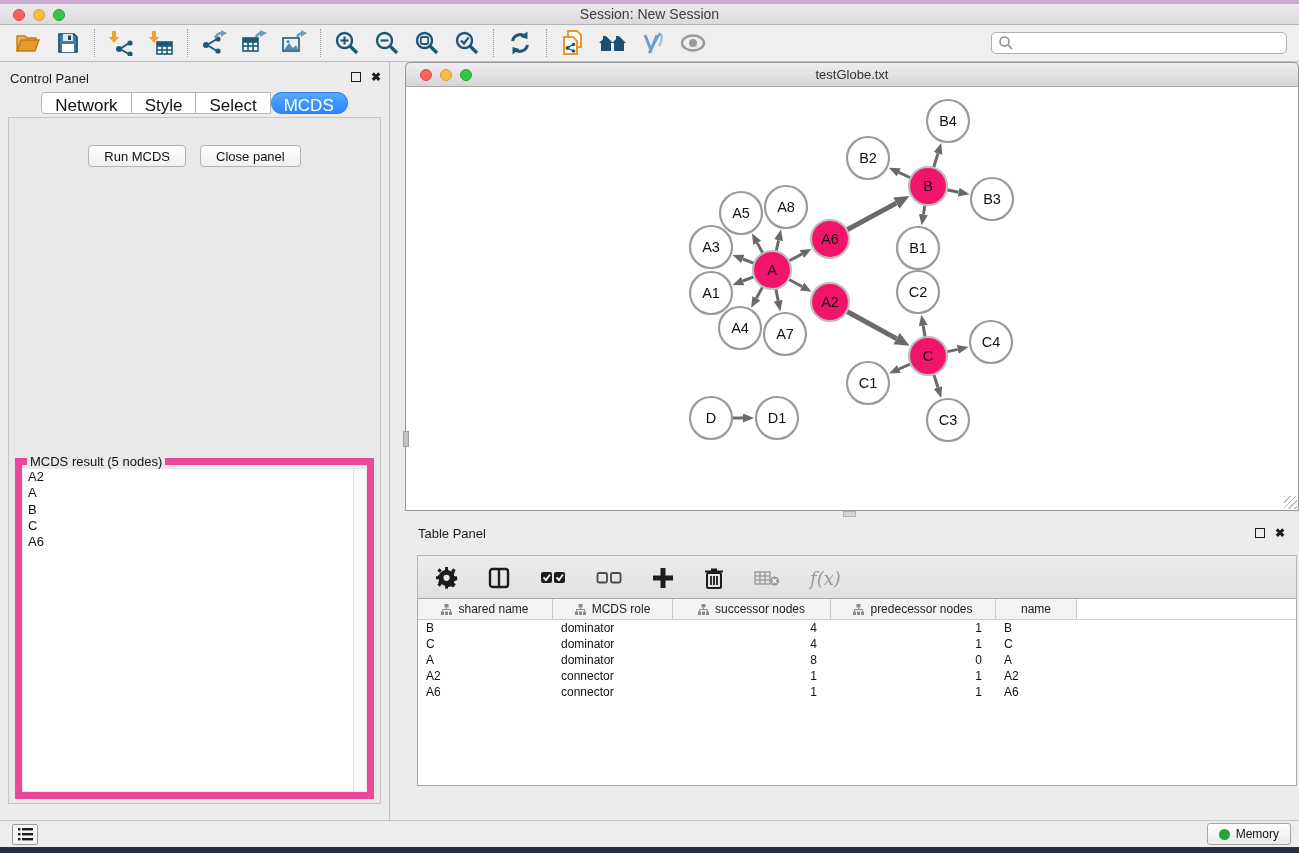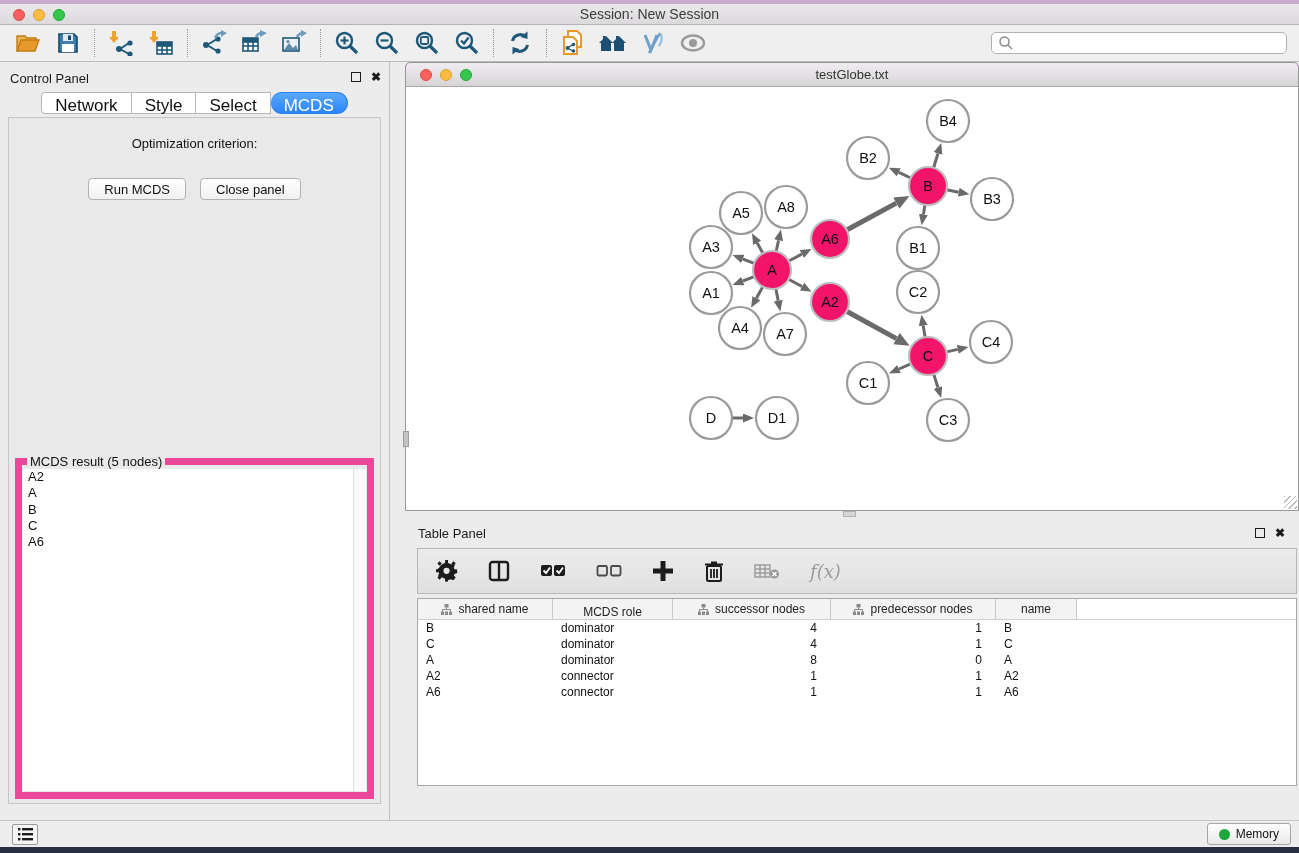--- a/index.html
+++ b/index.html
@@ -82,21 +82,21 @@
     background:repeating-linear-gradient(135deg,#b9b9b9 0 1px,transparent 1px 4px); }
   #left-grip { position:absolute; left:-3px; top:368px; width:6px; height:16px;
     background:#c3c3c3; border:1px solid #9d9d9d; }
   #h-splitter-grip { position:absolute; left:843px; top:511px; width:13px; height:6px;
     background:#d6d6d6; border:1px solid #b3b3b3; }
 
   
   #table-panel { position:absolute; left:405px; top:520px; width:894px; height:300px; background:#ececec; }
   #table-panel .panel-head .ptitle { left:13px; top:6px; }
   #table-panel .win-icons { right:14px; top:8px; }
-  #table-toolbar { position:absolute; left:12px; right:2px; top:28px; height:46px;
+  #table-toolbar { position:absolute; left:12px; right:2px; top:35px; height:46px;
     background:linear-gradient(#ececec,#e0e0e0); border:1px solid #b7b7b7;
     display:flex; align-items:center; padding-left:18px; gap:30px; }
   .ttb-ico { display:flex; align-items:center; justify-content:center; }
   .fx { font-family:"DejaVu Serif", serif; font-style:italic; font-size:18px; color:#9a9a9a; }
 
   #node-table { position:absolute; left:12px; right:2px; top:78px; height:188px;
     background:#fff; border:1px solid #a9a9a9; overflow:hidden; }
   #thead { display:flex; height:21px; border-bottom:1px solid #cfcfcf; font-size:12px; }
   .th { background:#f3f3f3; border-right:1px solid #c9c9c9; display:flex; align-items:center;
     justify-content:center; gap:6px; color:#222; }
@@ -302,21 +302,20 @@
       <span class="close-ico">✖</span>
     </span>
   </div>
   <div class="seg-tabs" id="cp-tabs">
       <span class="seg-tab">Network</span>
       <span class="seg-tab">Style</span>
       <span class="seg-tab">Select</span>
       <span class="seg-tab active">MCDS</span>
     </div>
   <div id="cp-inner">
-    <div id="opt-label">Optimization criterion:</div>
     <div id="cp-buttons">
       <button class="std-btn">Run MCDS</button>
       <button class="std-btn">Close panel</button>
     </div>
     <fieldset id="mcds-fieldset">
       <legend>MCDS result (5 nodes)</legend>
       <div id="mcds-list">
         <span class="scroll"></span>
       <div class="mcds-item">A2</div>
           <div class="mcds-item">A</div>
@@ -543,21 +542,21 @@
         <div class="th" style="width: 135px;">
           <svg width="11" height="11" viewBox="0 0 11 11">
             <rect x="3.5" y="0" width="4" height="3.5" fill="#8a8a8a"></rect>
             <path d="M5.5 3.5 v2 M1.5 7.5 v-2 h8 v2" stroke="#8a8a8a" fill="none"></path>
             <rect x="0" y="7.5" width="3" height="3.5" fill="#8a8a8a"></rect>
             <rect x="4" y="7.5" width="3" height="3.5" fill="#8a8a8a"></rect>
             <rect x="8" y="7.5" width="3" height="3.5" fill="#8a8a8a"></rect>
           </svg>
           <span>shared name</span>
         </div>
-        <div class="th" style="width: 120px; flex-direction: column;">
+        <div class="th" style="width: 120px;">
           <svg width="11" height="11" viewBox="0 0 11 11">
             <rect x="3.5" y="0" width="4" height="3.5" fill="#8a8a8a"></rect>
             <path d="M5.5 3.5 v2 M1.5 7.5 v-2 h8 v2" stroke="#8a8a8a" fill="none"></path>
             <rect x="0" y="7.5" width="3" height="3.5" fill="#8a8a8a"></rect>
             <rect x="4" y="7.5" width="3" height="3.5" fill="#8a8a8a"></rect>
             <rect x="8" y="7.5" width="3" height="3.5" fill="#8a8a8a"></rect>
           </svg>
           <span>MCDS role</span>
         </div>
         <div class="th" style="width: 158px;">

